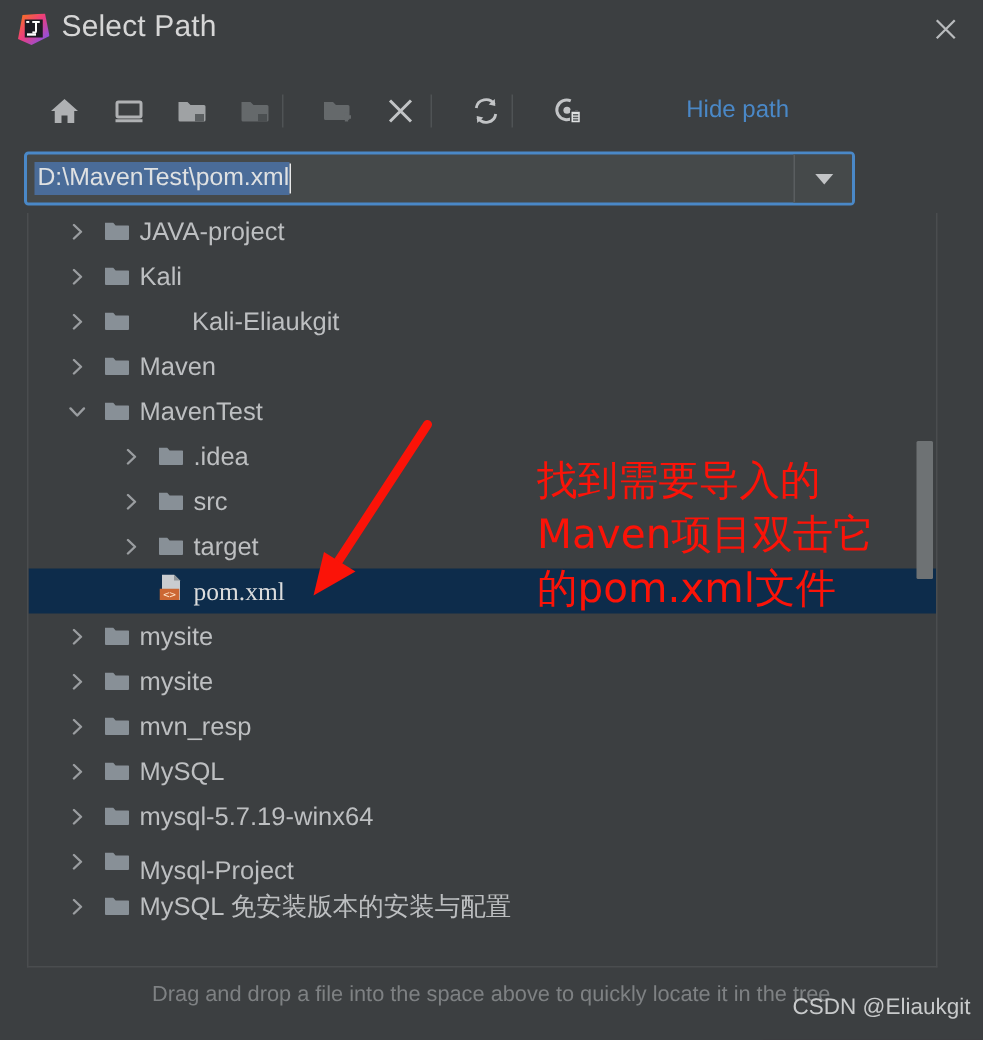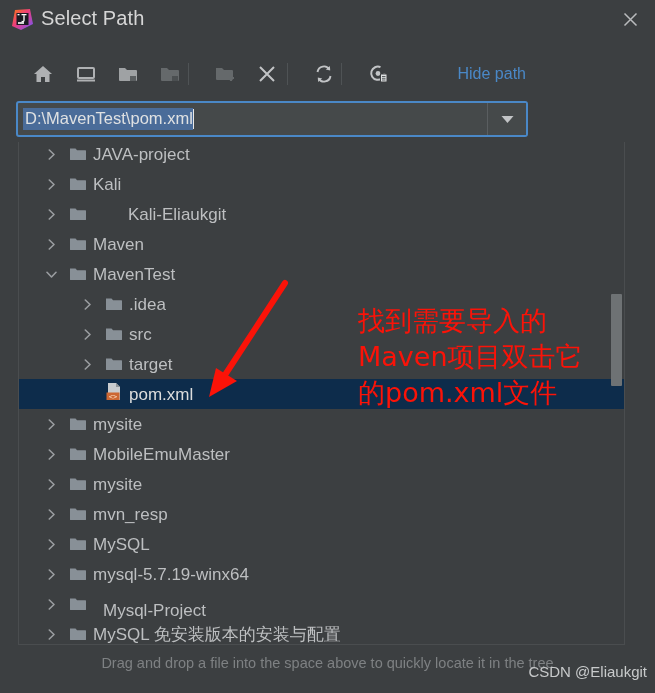--- a/index.html
+++ b/index.html
@@ -71,21 +71,21 @@
     right: 12px; top: 13px;
     font-size: 16px;
     color: #4a88c7;
     cursor: pointer;
   }
 
   
   .path-wrap {
     position: absolute;
     left: 16px; top: 101px;
-    width: 512px; height: 36px;
+    width: 554px; height: 36px;
     border: 2px solid #4a88c7;
     border-radius: 3px;
     box-sizing: border-box;
     background: #45494a;
     display: flex;
     align-items: stretch;
   }
   .path-input {
     flex: 1 1 auto;
     position: relative;
@@ -409,21 +409,21 @@
             </svg></span>
           <span class="row-label" style="left: 110px;">target</span>
         </div>
         <div class="row selected">
           <span class="folder-ico" style="left: 87px; top: 4px; height: 18px;"><svg width="18" height="18" viewBox="0 0 18 18">
               <path d="M2 0 h8 l4 4 v13 H2 Z" fill="#c9cccf"></path>
               <path d="M10 0 l4 4 h-4 Z" fill="#8f9498"></path>
               <rect x="0.5" y="9.5" width="13" height="7.5" fill="#cc6733"></rect>
               <text x="7" y="15.6" font-size="7" fill="#ffe4c9" text-anchor="middle" font-family="DejaVu Sans Mono, monospace">&lt;&gt;</text>
             </svg></span>
-          <span class="row-label" style="left: 110px;">pom.xml</span>
+          <span class="row-label" style="left: 110px; font-family: Liberation Serif, serif;">pom.xml</span>
         </div>
         <div class="row">
           <span class="twisty" style="left: 24px;">
             <svg width="11" height="11" viewBox="0 0 11 11">
               <path d="M3.3 1 L8 5.5 L3.3 10" fill="none" stroke="#9a9da0" stroke-width="1.6" stroke-linecap="round" stroke-linejoin="round"></path>
             </svg>
           </span>
           <span class="folder-ico" style="left: 51px;"><svg width="17" height="14" viewBox="0 0 17 14">
               <path d="M0 1.5 h5.5 l1.6 1.8 h8.4 a0.6 0.6 0 0 1 0.5 0.6 v8.5 a0.6 0.6 0 0 1 -0.6 0.6 H0.6 A0.6 0.6 0 0 1 0 12.4 Z" fill="#889097"></path>
             </svg></span>
@@ -431,31 +431,20 @@
         </div>
         <div class="row">
           <span class="twisty" style="left: 24px;">
             <svg width="11" height="11" viewBox="0 0 11 11">
               <path d="M3.3 1 L8 5.5 L3.3 10" fill="none" stroke="#9a9da0" stroke-width="1.6" stroke-linecap="round" stroke-linejoin="round"></path>
             </svg>
           </span>
           <span class="folder-ico" style="left: 51px;"><svg width="17" height="14" viewBox="0 0 17 14">
               <path d="M0 1.5 h5.5 l1.6 1.8 h8.4 a0.6 0.6 0 0 1 0.5 0.6 v8.5 a0.6 0.6 0 0 1 -0.6 0.6 H0.6 A0.6 0.6 0 0 1 0 12.4 Z" fill="#889097"></path>
             </svg></span>
-          <span class="row-label" style="left: 74px;">MobileEmuMaster</span>
-        </div>
-        <div class="row">
-          <span class="twisty" style="left: 24px;">
-            <svg width="11" height="11" viewBox="0 0 11 11">
-              <path d="M3.3 1 L8 5.5 L3.3 10" fill="none" stroke="#9a9da0" stroke-width="1.6" stroke-linecap="round" stroke-linejoin="round"></path>
-            </svg>
-          </span>
-          <span class="folder-ico" style="left: 51px;"><svg width="17" height="14" viewBox="0 0 17 14">
-              <path d="M0 1.5 h5.5 l1.6 1.8 h8.4 a0.6 0.6 0 0 1 0.5 0.6 v8.5 a0.6 0.6 0 0 1 -0.6 0.6 H0.6 A0.6 0.6 0 0 1 0 12.4 Z" fill="#889097"></path>
-            </svg></span>
           <span class="row-label" style="left: 74px;">mysite</span>
         </div>
         <div class="row">
           <span class="twisty" style="left: 24px;">
             <svg width="11" height="11" viewBox="0 0 11 11">
               <path d="M3.3 1 L8 5.5 L3.3 10" fill="none" stroke="#9a9da0" stroke-width="1.6" stroke-linecap="round" stroke-linejoin="round"></path>
             </svg>
           </span>
           <span class="folder-ico" style="left: 51px;"><svg width="17" height="14" viewBox="0 0 17 14">
               <path d="M0 1.5 h5.5 l1.6 1.8 h8.4 a0.6 0.6 0 0 1 0.5 0.6 v8.5 a0.6 0.6 0 0 1 -0.6 0.6 H0.6 A0.6 0.6 0 0 1 0 12.4 Z" fill="#889097"></path>
@@ -486,21 +475,21 @@
         </div>
         <div class="row">
           <span class="twisty" style="left: 24px;">
             <svg width="11" height="11" viewBox="0 0 11 11">
               <path d="M3.3 1 L8 5.5 L3.3 10" fill="none" stroke="#9a9da0" stroke-width="1.6" stroke-linecap="round" stroke-linejoin="round"></path>
             </svg>
           </span>
           <span class="folder-ico" style="left: 51px;"><svg width="17" height="14" viewBox="0 0 17 14">
               <path d="M0 1.5 h5.5 l1.6 1.8 h8.4 a0.6 0.6 0 0 1 0.5 0.6 v8.5 a0.6 0.6 0 0 1 -0.6 0.6 H0.6 A0.6 0.6 0 0 1 0 12.4 Z" fill="#889097"></path>
             </svg></span>
-          <span class="row-label" style="left: 84px; margin-top: 12px;">Mysql-Project</span>
+          <span class="row-label" style="left: 74px; margin-top: 12px;">Mysql-Project</span>
         </div>
         <div class="row">
           <span class="twisty" style="left: 24px;">
             <svg width="11" height="11" viewBox="0 0 11 11">
               <path d="M3.3 1 L8 5.5 L3.3 10" fill="none" stroke="#9a9da0" stroke-width="1.6" stroke-linecap="round" stroke-linejoin="round"></path>
             </svg>
           </span>
           <span class="folder-ico" style="left: 51px;"><svg width="17" height="14" viewBox="0 0 17 14">
               <path d="M0 1.5 h5.5 l1.6 1.8 h8.4 a0.6 0.6 0 0 1 0.5 0.6 v8.5 a0.6 0.6 0 0 1 -0.6 0.6 H0.6 A0.6 0.6 0 0 1 0 12.4 Z" fill="#889097"></path>
             </svg></span>

